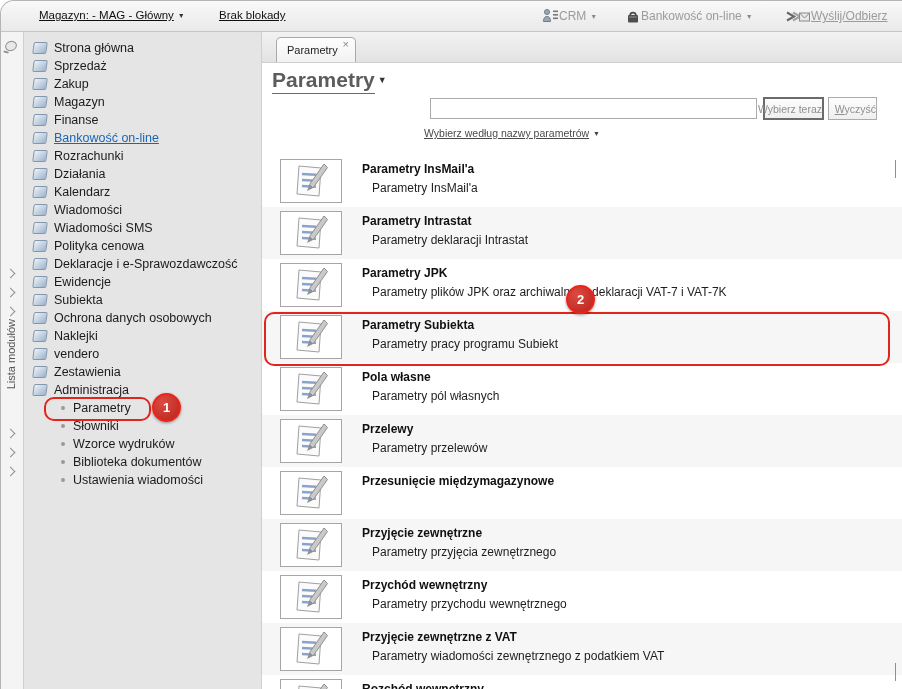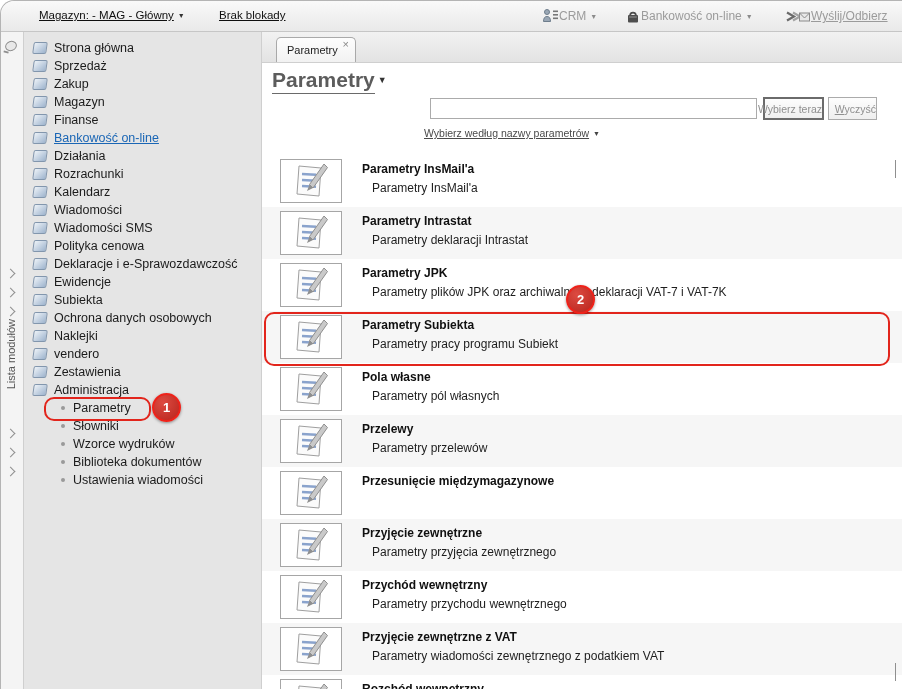--- a/index.html
+++ b/index.html
@@ -169,25 +169,25 @@
       <div class="sb-item">
           <span class="si"></span>
           <span class="sb-label">Finanse</span>
         </div>
       <div class="sb-item link">
           <span class="si"></span>
           <span class="sb-label">Bankowość on-line</span>
         </div>
       <div class="sb-item">
           <span class="si"></span>
+          <span class="sb-label">Rozrachunki</span>
+        </div>
+      <div class="sb-item">
+          <span class="si"></span>
           <span class="sb-label">Działania</span>
-        </div>
-      <div class="sb-item">
-          <span class="si"></span>
-          <span class="sb-label">Rozrachunki</span>
         </div>
       <div class="sb-item">
           <span class="si"></span>
           <span class="sb-label">Kalendarz</span>
         </div>
       <div class="sb-item">
           <span class="si"></span>
           <span class="sb-label">Wiadomości</span>
         </div>
       <div class="sb-item">

